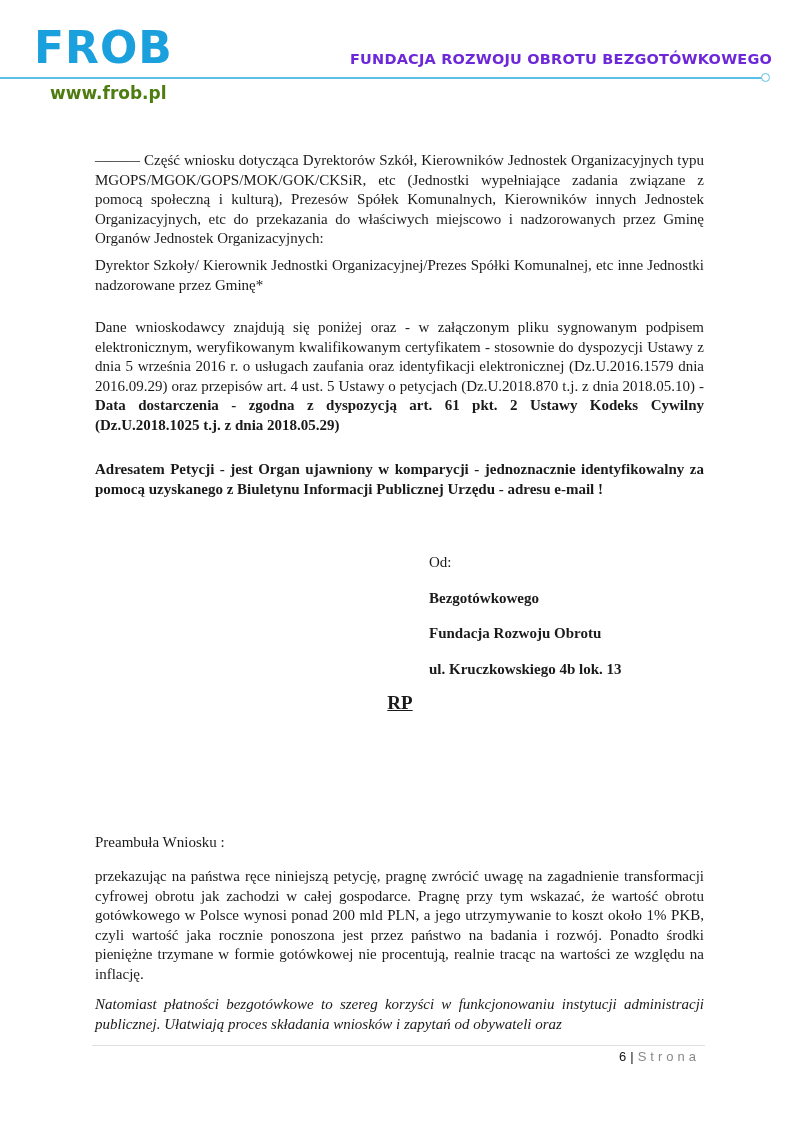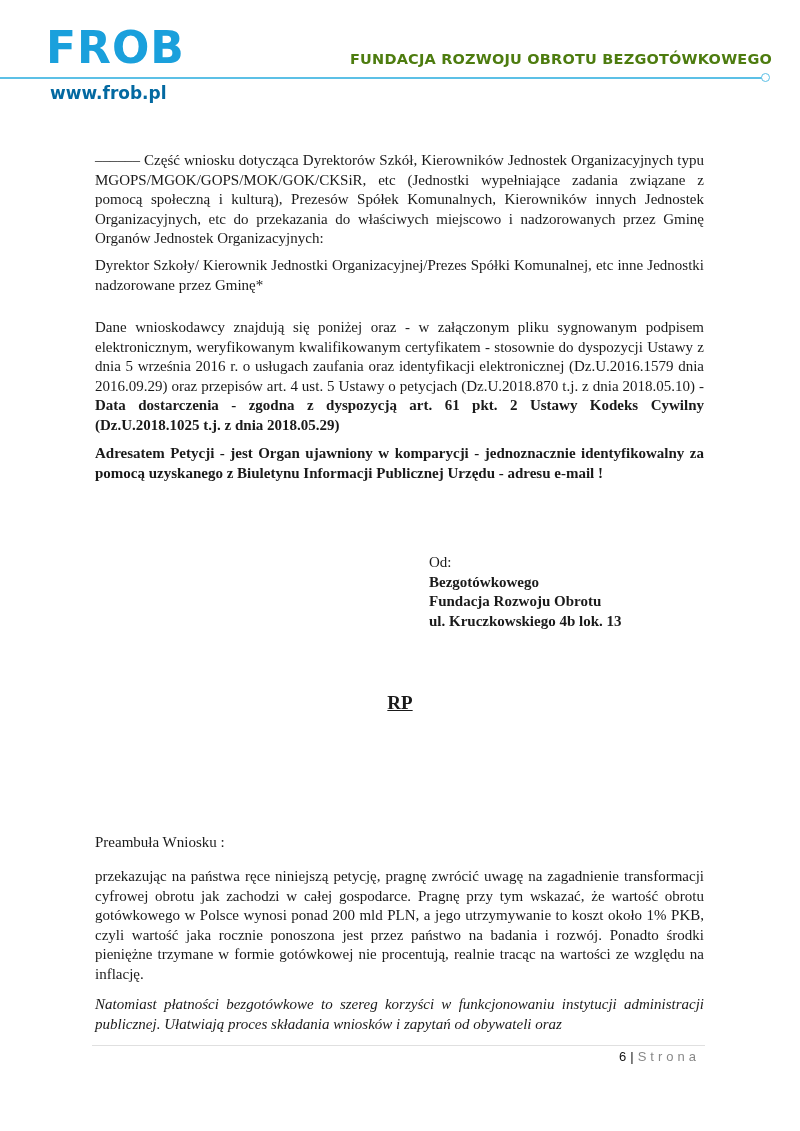--- a/index.html
+++ b/index.html
@@ -1,23 +1,23 @@
 <!DOCTYPE html>
 <html><head>
 <meta charset="utf-8">
 <style>
   html, body { margin: 0; padding: 0; background: #ffffff; }
   body { width: 800px; height: 1131px; position: relative; overflow: hidden; font-family: "Liberation Serif", "DejaVu Serif", serif; color: #1a1a1a; }
-  .logo { position: absolute; left: 46px; top: 26px; font-family: "DejaVu Sans", "Liberation Sans", sans-serif; font-weight: bold; font-size: 44px; letter-spacing: 1px; color: #1aa0dc; line-height: 1; }
-  .url { position: absolute; left: 50px; top: 83px; font-family: "DejaVu Sans", "Liberation Sans", sans-serif; font-weight: bold; font-size: 17px; color: #0369a1; }
-  .org { position: absolute; left: 350px; top: 51px; font-family: "DejaVu Sans", "Liberation Sans", sans-serif; font-weight: bold; font-size: 14.5px; color: #4d7c0f; letter-spacing: 0.2px; }
+  .logo { position: absolute; left: 34px; top: 26px; font-family: "DejaVu Sans", "Liberation Sans", sans-serif; font-weight: bold; font-size: 44px; letter-spacing: 1px; color: #1aa0dc; line-height: 1; }
+  .url { position: absolute; left: 50px; top: 83px; font-family: "DejaVu Sans", "Liberation Sans", sans-serif; font-weight: bold; font-size: 17px; color: #4d7c0f; }
+  .org { position: absolute; left: 350px; top: 51px; font-family: "DejaVu Sans", "Liberation Sans", sans-serif; font-weight: bold; font-size: 14.5px; color: #6d28d9; letter-spacing: 0.2px; }
   .hline { position: absolute; left: 0; top: 77px; width: 762px; height: 2px; background: #5cc0e6; }
   .hcircle { position: absolute; left: 761px; top: 73px; width: 7px; height: 7px; border: 1.5px solid #5cc0e6; border-radius: 50%; background: #fff; }
   .p { position: absolute; left: 95px; width: 609px; font-size: 15px; line-height: 19.6px; text-align: justify; }
-  .b { font-weight: bold; }
+  .b { font-weight: bold; margin-top: 16px; }
   .from { position: absolute; left: 429px; top: 553px; font-size: 15px; line-height: 19.6px; }
   .title { position: absolute; left: 90px; width: 620px; top: 691px; text-align: center; font-weight: bold; font-size: 19px; line-height: 24px; text-decoration: underline; }
   .footline { position: absolute; left: 92px; top: 1045px; width: 613px; height: 1px; background: #e0e0e0; }
   .footer { position: absolute; right: 100px; top: 1049px; font-family: "Liberation Sans", "DejaVu Sans", sans-serif; font-size: 13px; margin-left: 43px; }
   .footer .num { color: #111; }
   .footer .sep { color: #111; margin: 0 4px; }
   .footer .lbl { color: #888; letter-spacing: 4px; }
 </style>
 </head>
 <body>

